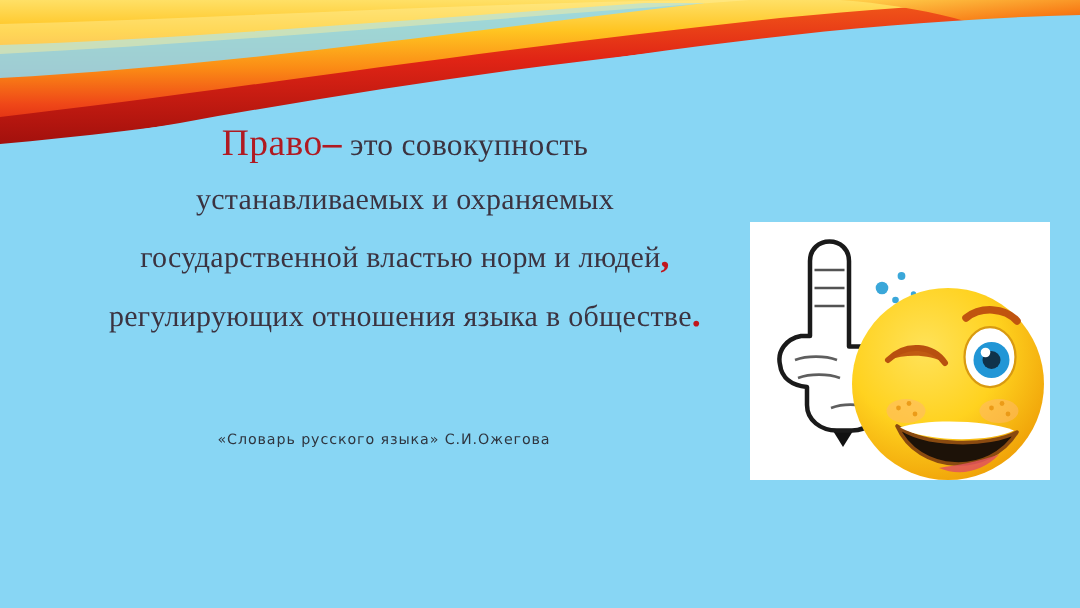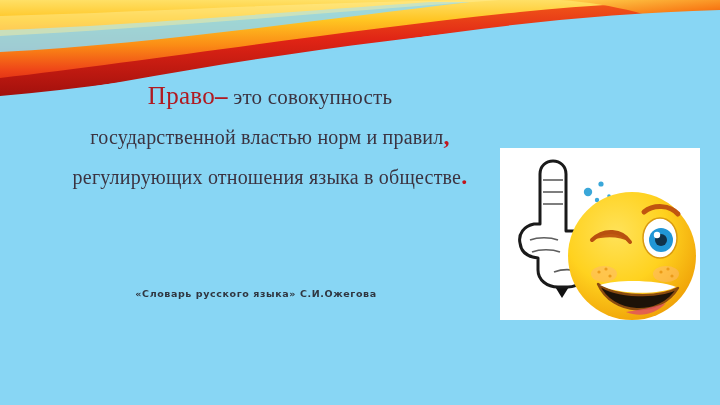--- a/index.html
+++ b/index.html
@@ -73,21 +73,20 @@
     position: absolute;
     left: 0;
     top: 288px;
     width: 512px;
     text-align: center;
     font-family: "DejaVu Sans", sans-serif;
     font-size: 9.5px;
     letter-spacing: .6px;
     color: #2f3640;
     white-space: nowrap;
-    font-weight: bold;
   }
 
   
   .clipart {
     position: absolute;
     left: 500px;
     top: 148px;
     width: 200px;
     height: 172px;
     background: #ffffff;
@@ -137,23 +136,24 @@
     </svg>
   </div>
 
   <div class="definition">
 
     <span class="line line-1">
       <span class="term">Право</span><span class="dash">–</span>
       <span>это совокупность</span>
     </span>
 
+    <span class="line line-2">устанавливаемых и охраняемых</span>
 
     <span class="line line-3">
-      <span>государственной властью норм и правил</span><span class="punct">,</span>
+      <span>государственной властью норм и людей</span><span class="punct">,</span>
     </span>
 
     <span class="line line-4">
       <span>регулирующих отношения языка в обществе</span><span class="punct">.</span>
     </span>
   </div>
 
   <div class="attribution">«Словарь русского языка» С.И.Ожегова</div>
 
   <div class="clipart">

